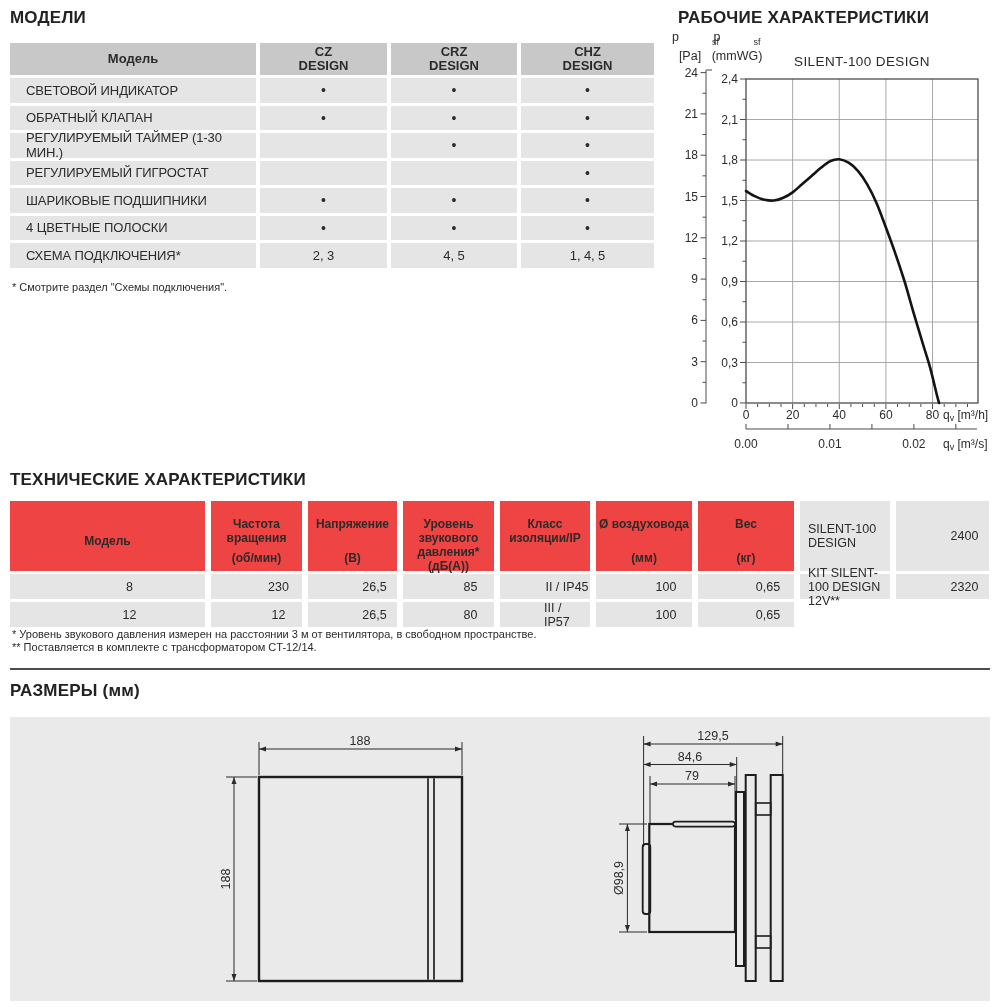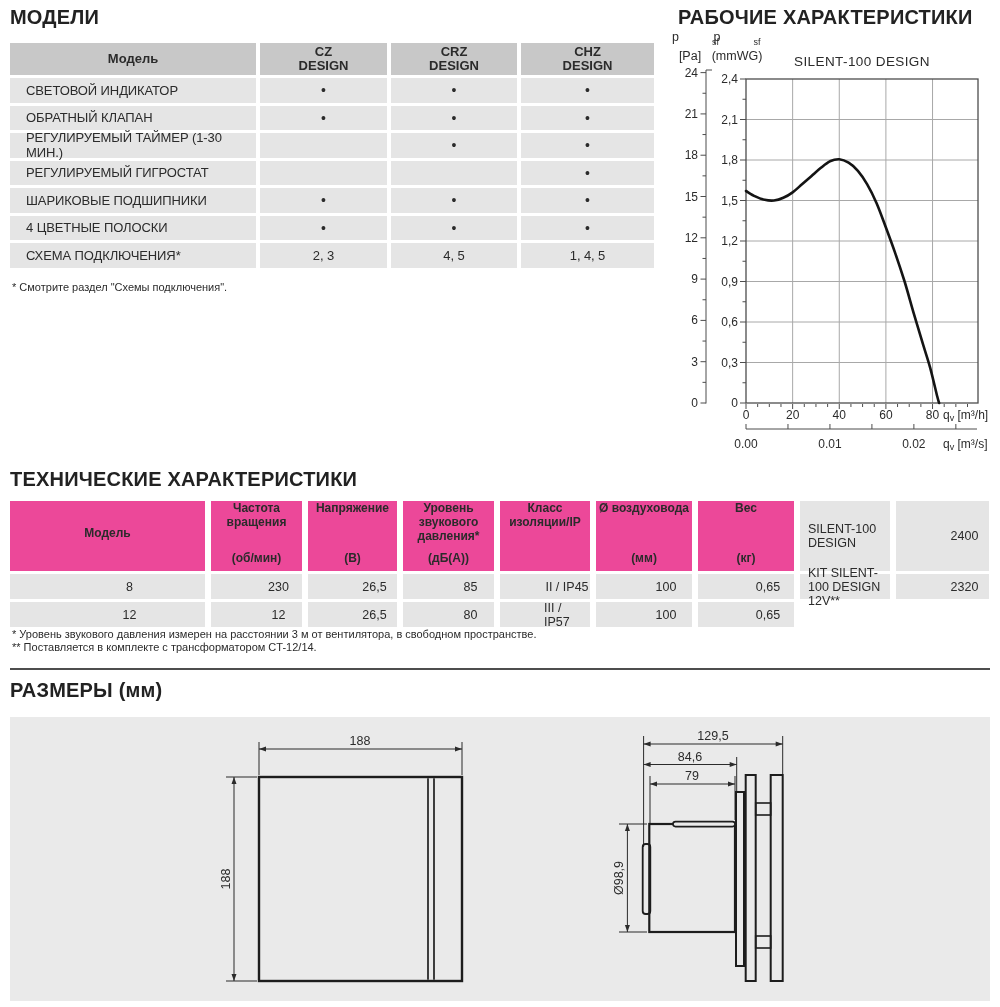--- a/index.html
+++ b/index.html
@@ -1,35 +1,35 @@
 <!DOCTYPE html>
 <html><head>
 <meta charset="utf-8">
 <style>
   html,body{margin:0;padding:0;background:#ffffff;}
   body{width:1000px;height:1007px;position:relative;overflow:hidden;
        font-family:"Liberation Sans",sans-serif;color:#2b2b2b;}
   .abs{position:absolute;}
-  .heading{font-size:20px;font-weight:bold;letter-spacing:.2px;color:#222;margin:0;line-height:19px;}
+  .heading{font-size:17px;font-weight:bold;letter-spacing:.2px;color:#222;margin:0;line-height:19px;}
   .footnote{font-size:11px;color:#2b2b2b;line-height:13px;}
   
   .models-grid{display:grid;grid-template-columns:246px 127px 126px 133px;
                grid-template-rows:32px repeat(7,24.5px);column-gap:4px;row-gap:3px;}
   .models-grid .hcell{background:#c8c8c8;display:flex;flex-direction:column;align-items:center;
                justify-content:center;font-size:13px;font-weight:bold;line-height:14.5px;}
   .models-grid .cell{background:#e5e5e5;display:flex;align-items:center;justify-content:center;
                font-size:13px;letter-spacing:-0.1px;}
   .models-grid .lbl{justify-content:flex-start;padding-left:16px;}
   .models-grid .dot{font-size:14px;}
   
   .tech-grid{display:grid;grid-template-columns:195px 91px 89px 91px 90px 96px 96px 90px 93px;
              grid-template-rows:70px 25px 25px;column-gap:6px;row-gap:3px;}
-  .tech-grid .thcell{background:#ec4899;display:flex;flex-direction:column;align-items:center;
+  .tech-grid .thcell{background:#ef4444;display:flex;flex-direction:column;align-items:center;
              justify-content:space-between;font-size:12px;font-weight:bold;line-height:14px;
-             text-align:center;padding:0 2px 6px 2px;box-sizing:border-box;}
+             text-align:center;padding:16px 2px 6px 2px;box-sizing:border-box;}
   .tech-grid .thcell.centered{justify-content:center;}
   .tech-grid .tdcell{background:#e5e5e5;display:flex;align-items:center;justify-content:center;
              font-size:12.5px;padding-left:44px;}
   .tech-grid .tdlbl{justify-content:flex-start;padding-left:8px;}
   .divider{background:#4d4d4d;height:2px;}
   .panel{background:#eaeaea;}
   .axis-head{font-size:12.5px;line-height:14px;text-align:center;color:#2b2b2b;}
   .axis-head sub{font-size:9px;padding-left:33px;}
   svg text{font-family:"Liberation Sans",sans-serif;fill:#2b2b2b;}
 </style>

